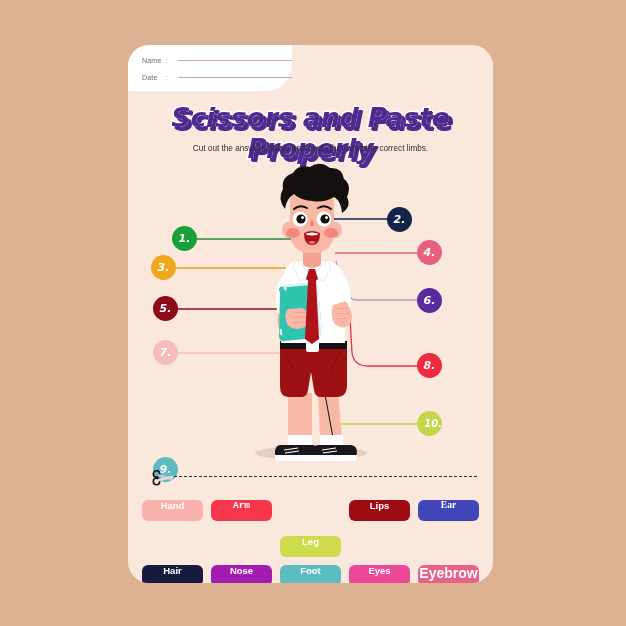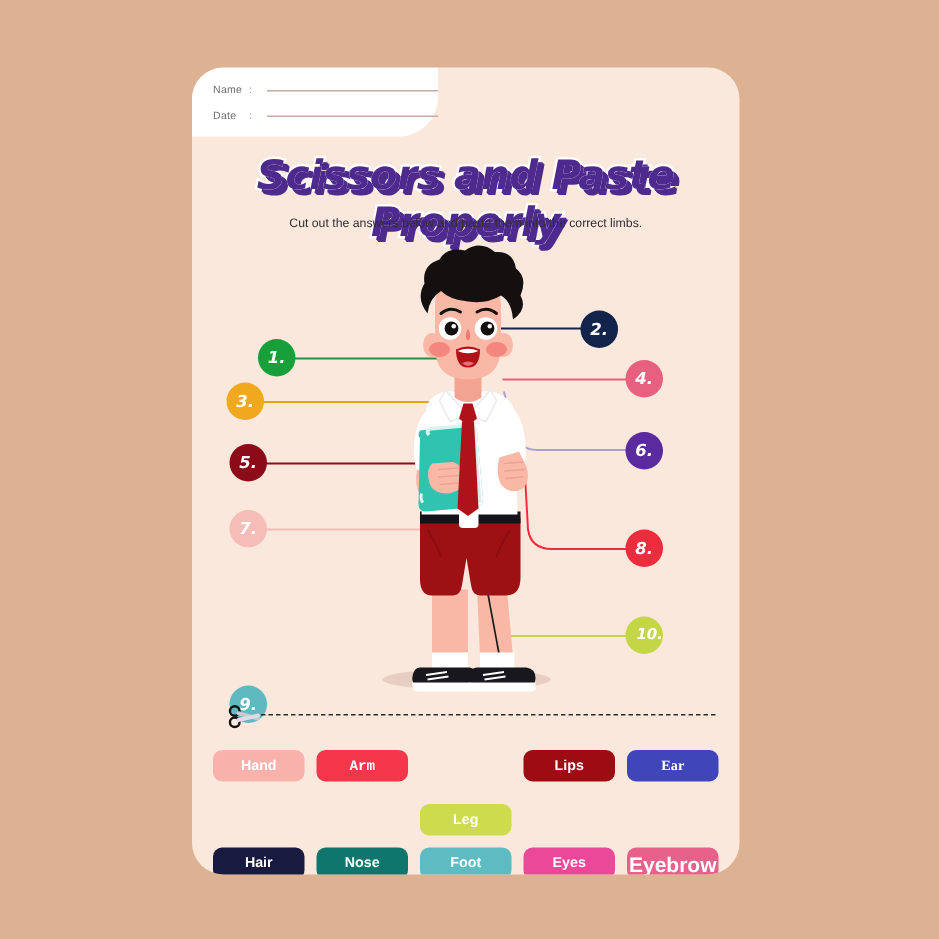--- a/index.html
+++ b/index.html
@@ -150,21 +150,20 @@
   .card-row {
     display: flex;
     gap: 8px;
     justify-content: center;
   }
   .card {
     width: 61px;
     height: 21px;
     border-radius: 6px;
     display: flex;
-    align-items: center;
     justify-content: center;
     font-size: 9.5px;
     font-weight: bold;
     color: #ffffff;
     box-sizing: border-box;
   }
 </style>
 </head>
 <body>
 
@@ -352,21 +351,21 @@
             <span>Lips</span>
           </div>
         <div class="card" style="background:#4046ba;font-family:Liberation Serif, serif;">
             <span>Ear</span>
           </div>
       </div>
       <div class="card-row">
         <div class="card" style="background:#181b3f;">
             <span>Hair</span>
           </div>
-        <div class="card" style="background:#0f766e;">
+        <div class="card" style="background:#a21caf;">
             <span>Nose</span>
           </div>
         <div class="card" style="background:#5cbcc2;">
             <span>Foot</span>
           </div>
         <div class="card" style="background:#ec4899;">
             <span>Eyes</span>
           </div>
         <div class="card" style="background:#e8618a; font-size:14px;">
             <span>Eyebrow</span>

